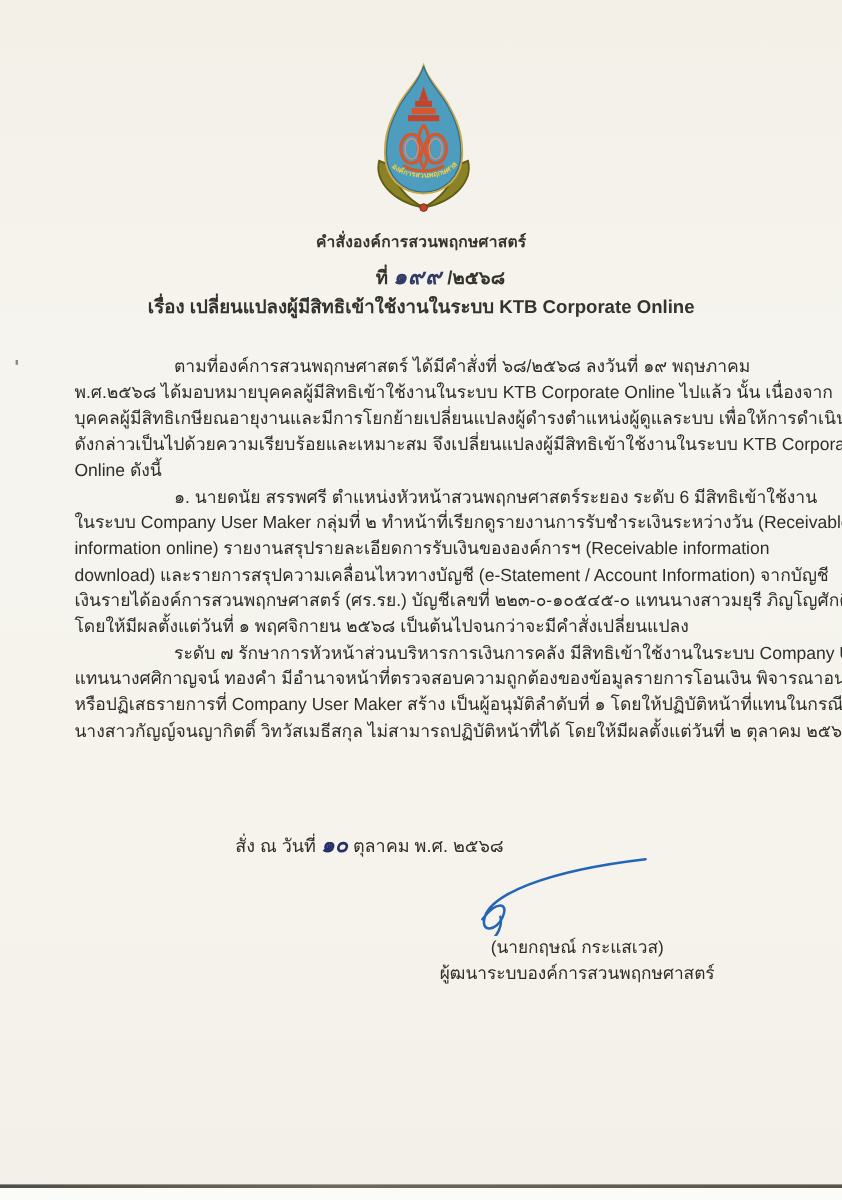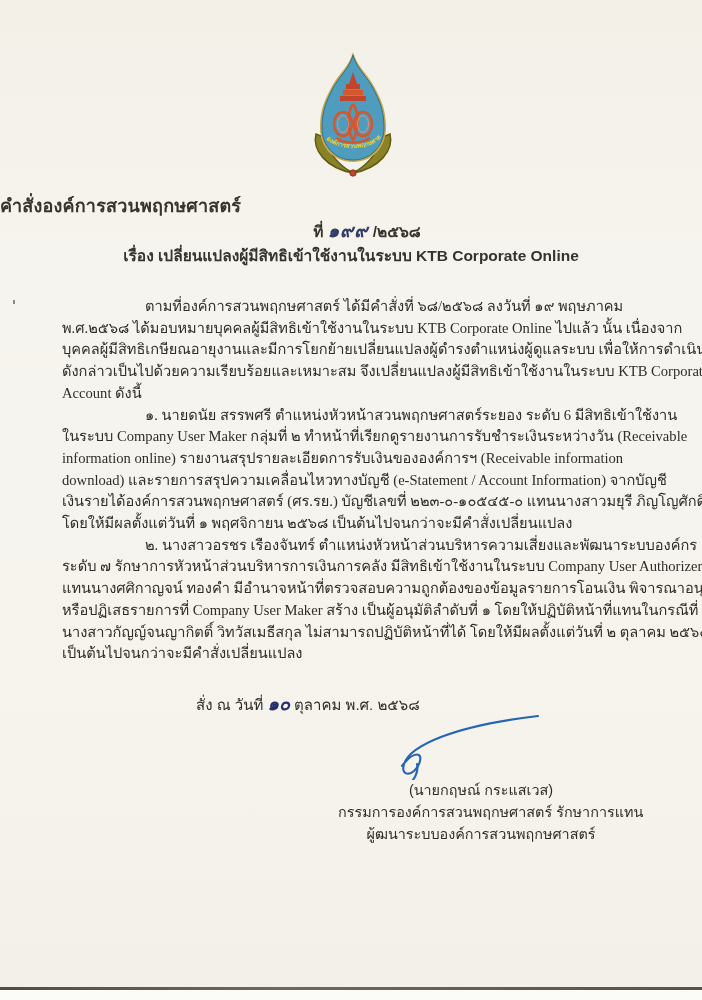--- a/index.html
+++ b/index.html
@@ -8,32 +8,32 @@
     background: linear-gradient(180deg,#f3f0e8 0%, #f6f4ee 30%, #f5f3ec 75%, #f2f0e9 98%);
     font-family:"Liberation Sans","DejaVu Sans",sans-serif;
     color:#2e2c28; overflow:hidden;
   }
   .scan-edge-line { position:absolute; left:0; top:987px; width:702px; height:3px;
     background:linear-gradient(90deg,#4f4d47,#6b695f 40%,#55534c); }
   .scan-edge-below { position:absolute; left:0; top:990px; width:702px; height:10px; background:#fbfbf8; }
 
   .emblem { position:absolute; left:298px; top:50px; width:110px; height:132px; }
 
-  .doc-title { position:absolute; left:0; top:191px; width:702px; 
-    font-size:18px; font-weight:bold; color:#35332d; letter-spacing:.2px; }
+  .doc-title { position:absolute; left:0; top:191px; width:702px; text-align:center;
+    font-size:13px; font-weight:bold; color:#35332d; letter-spacing:.2px; }
   .doc-number { position:absolute; left:0; top:216px; width:702px; text-align:center;
     font-size:15.5px; font-weight:bold; color:#35332d;padding-left:16px; }
   .handwritten { font-family:"DejaVu Serif",serif; font-style:italic; font-weight:bold;
     color:#323a66; font-size:18px; letter-spacing:1px; }
   .doc-subject { position:absolute; left:0; top:243px; width:702px; text-align:center;
     font-size:15.5px; font-weight:bold; color:#35332d; }
 
   .body-block { position:absolute; left:62px; top:296px; width:586px;
     font-size:14.6px; line-height:21.7px; color:#2f2d29; }
-  .para .line { white-space:nowrap;font-family:Liberation Serif, serif; }
+  .para .line { white-space:nowrap; }
   .para .line:first-child { text-indent:83px; }
 
   .order-date { position:absolute; left:196px; top:689px; font-size:15px; color:#2f2d29; }
   .order-date .hand-day { font-family:"DejaVu Serif",serif; font-style:italic; font-weight:bold;
     color:#27306b; font-size:18px; }
 
   .signature { position:absolute; left:386px; top:712px; width:164px; height:68px; }
 
   .closing { position:absolute; left:326px; top:779px; width:286px; text-align:center;
     font-size:14.4px; line-height:22px; color:#2f2d29;margin-left:12px; }
@@ -87,55 +87,52 @@
     <span>/๒๕๖๘</span>
   </div>
   <div class="doc-subject">เรื่อง  เปลี่ยนแปลงผู้มีสิทธิเข้าใช้งานในระบบ KTB Corporate Online</div>
 
   <div class="body-block">
     <div class="para">
         <div class="line">ตามที่องค์การสวนพฤกษศาสตร์ ได้มีคำสั่งที่ ๖๘/๒๕๖๘ ลงวันที่ ๑๙ พฤษภาคม</div>
         <div class="line">พ.ศ.๒๕๖๘ ได้มอบหมายบุคคลผู้มีสิทธิเข้าใช้งานในระบบ KTB Corporate Online ไปแล้ว นั้น เนื่องจาก</div>
         <div class="line">บุคคลผู้มีสิทธิเกษียณอายุงานและมีการโยกย้ายเปลี่ยนแปลงผู้ดำรงตำแหน่งผู้ดูแลระบบ เพื่อให้การดำเนินการ</div>
         <div class="line">ดังกล่าวเป็นไปด้วยความเรียบร้อยและเหมาะสม จึงเปลี่ยนแปลงผู้มีสิทธิเข้าใช้งานในระบบ KTB Corporate</div>
-        <div class="line">Account ดังนี้</div>
+        <div class="line">Online ดังนี้</div>
       </div>
     <div class="para">
         <div class="line">๑. นายดนัย  สรรพศรี ตำแหน่งหัวหน้าสวนพฤกษศาสตร์ระยอง ระดับ 6 มีสิทธิเข้าใช้งาน</div>
         <div class="line">ในระบบ Company User Maker กลุ่มที่ ๒ ทำหน้าที่เรียกดูรายงานการรับชำระเงินระหว่างวัน (Receivable</div>
         <div class="line">information online) รายงานสรุปรายละเอียดการรับเงินขององค์การฯ (Receivable information</div>
         <div class="line">download) และรายการสรุปความเคลื่อนไหวทางบัญชี (e-Statement / Account Information) จากบัญชี</div>
         <div class="line">เงินรายได้องค์การสวนพฤกษศาสตร์ (ศร.รย.) บัญชีเลขที่ ๒๒๓-๐-๑๐๕๔๕-๐ แทนนางสาวมยุรี  ภิญโญศักดิ์</div>
         <div class="line">โดยให้มีผลตั้งแต่วันที่ ๑ พฤศจิกายน ๒๕๖๘ เป็นต้นไปจนกว่าจะมีคำสั่งเปลี่ยนแปลง</div>
       </div>
     <div class="para">
-        <div class="line">๒. นางสาวอรชร  เรืองจันทร์ ตำแหน่งหัวหน้าส่วนบริหารความเสี่ยงและพัฒนาระบบองค์กร</div>
         <div class="line">ระดับ ๗ รักษาการหัวหน้าส่วนบริหารการเงินการคลัง มีสิทธิเข้าใช้งานในระบบ Company User Authorizer</div>
         <div class="line">แทนนางศศิกาญจน์  ทองคำ มีอำนาจหน้าที่ตรวจสอบความถูกต้องของข้อมูลรายการโอนเงิน พิจารณาอนุมัติ</div>
         <div class="line">หรือปฏิเสธรายการที่ Company User Maker สร้าง เป็นผู้อนุมัติลำดับที่ ๑  โดยให้ปฏิบัติหน้าที่แทนในกรณีที่</div>
         <div class="line">นางสาวกัญญ์จนญากิตติ์  วิทวัสเมธีสกุล ไม่สามารถปฏิบัติหน้าที่ได้  โดยให้มีผลตั้งแต่วันที่ ๒ ตุลาคม ๒๕๖๘</div>
-        <div class="line">เป็นต้นไปจนกว่าจะมีคำสั่งเปลี่ยนแปลง</div>
       </div>
   </div>
 
   <div class="order-date">
     <span>สั่ง ณ วันที่</span>
     <span class="hand-day">๑๐</span>
     <span>ตุลาคม พ.ศ. ๒๕๖๘</span>
   </div>
 
   <svg class="signature" viewBox="0 0 164 68" aria-hidden="true">
     <g fill="none" stroke="#2565b5" stroke-width="2.1" stroke-linecap="round">
       <path d="M16,54 C28,38 38,40 33,52 C28,64 14,66 18,52 C24,34 66,14 152,4"></path>
       <path d="M31,52 C33,60 28,68 23,72"></path>
     </g>
   </svg>
 
   <div class="closing">
     <div class="line">(นายกฤษณ์  กระแสเวส)</div>
-    <div class="line">กรรมการองค์การสวนพฤกษศาสตร์ รักษาการแทน</div>
     <div class="line">ผู้ฒนาระบบองค์การสวนพฤกษศาสตร์</div>
   </div>
 
   <div class="speck"></div>
   <div class="scan-edge-line"></div>
   <div class="scan-edge-below"></div>
 </div>
 
 </body></html>

